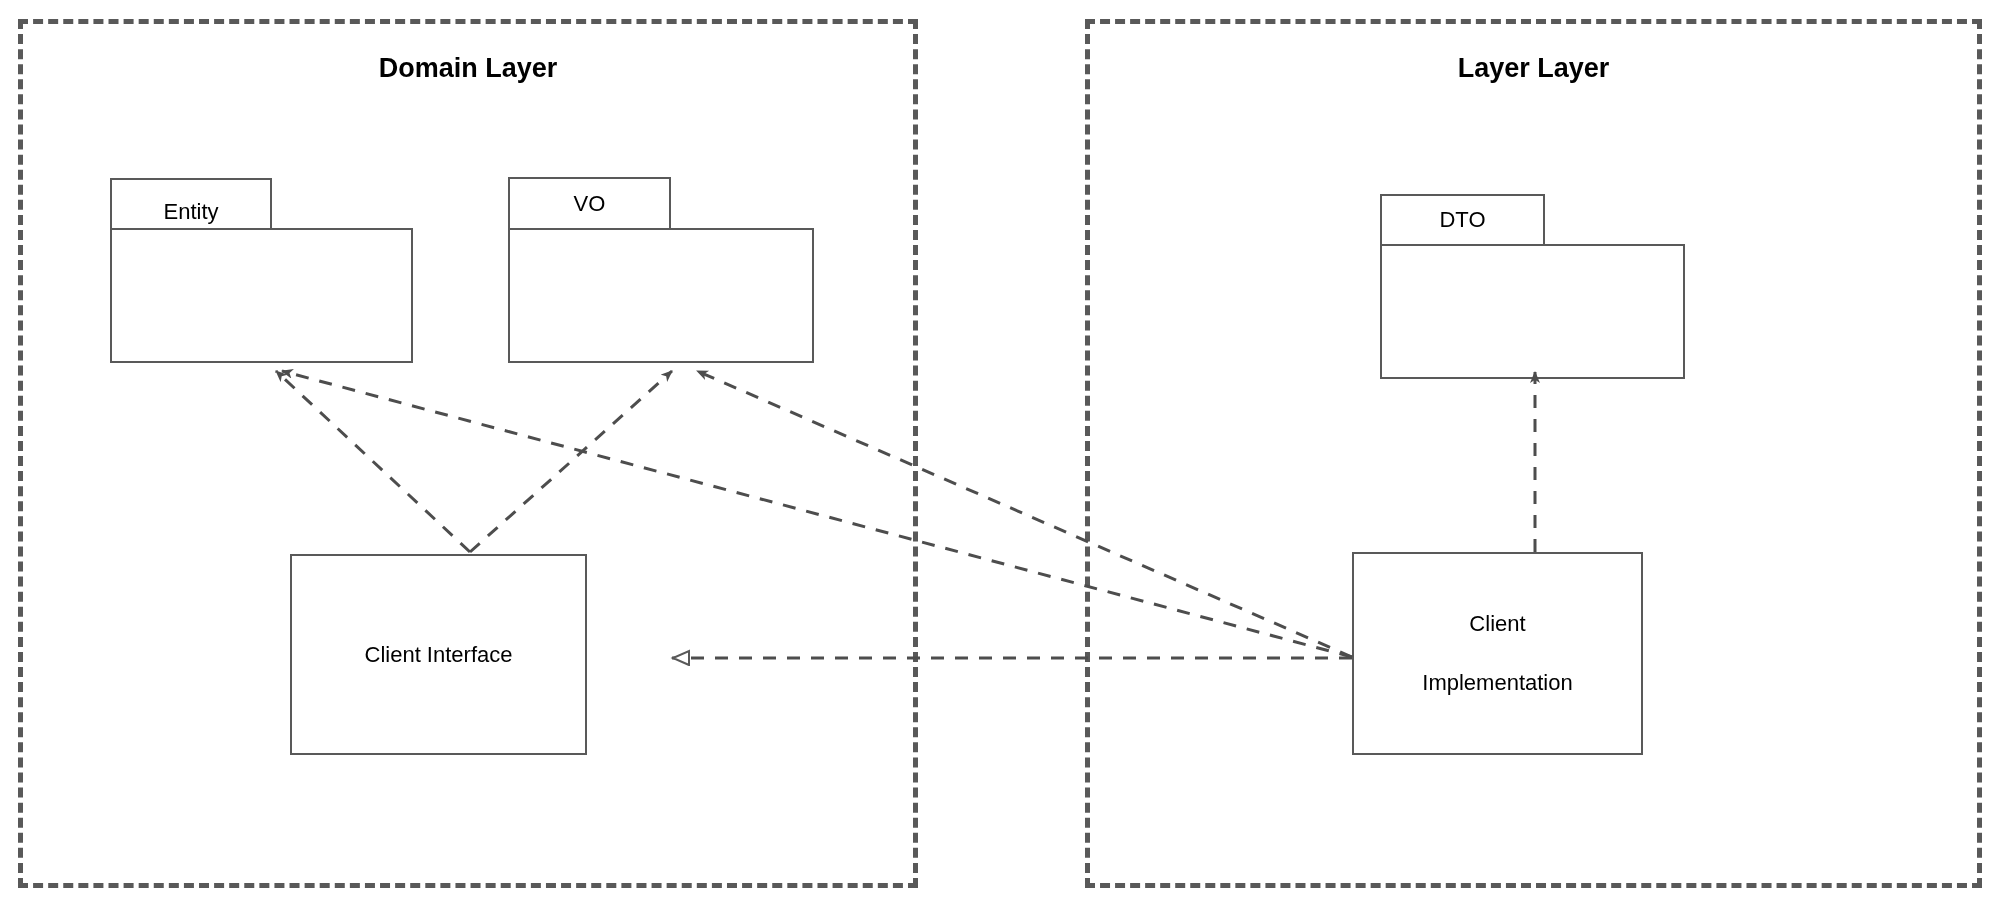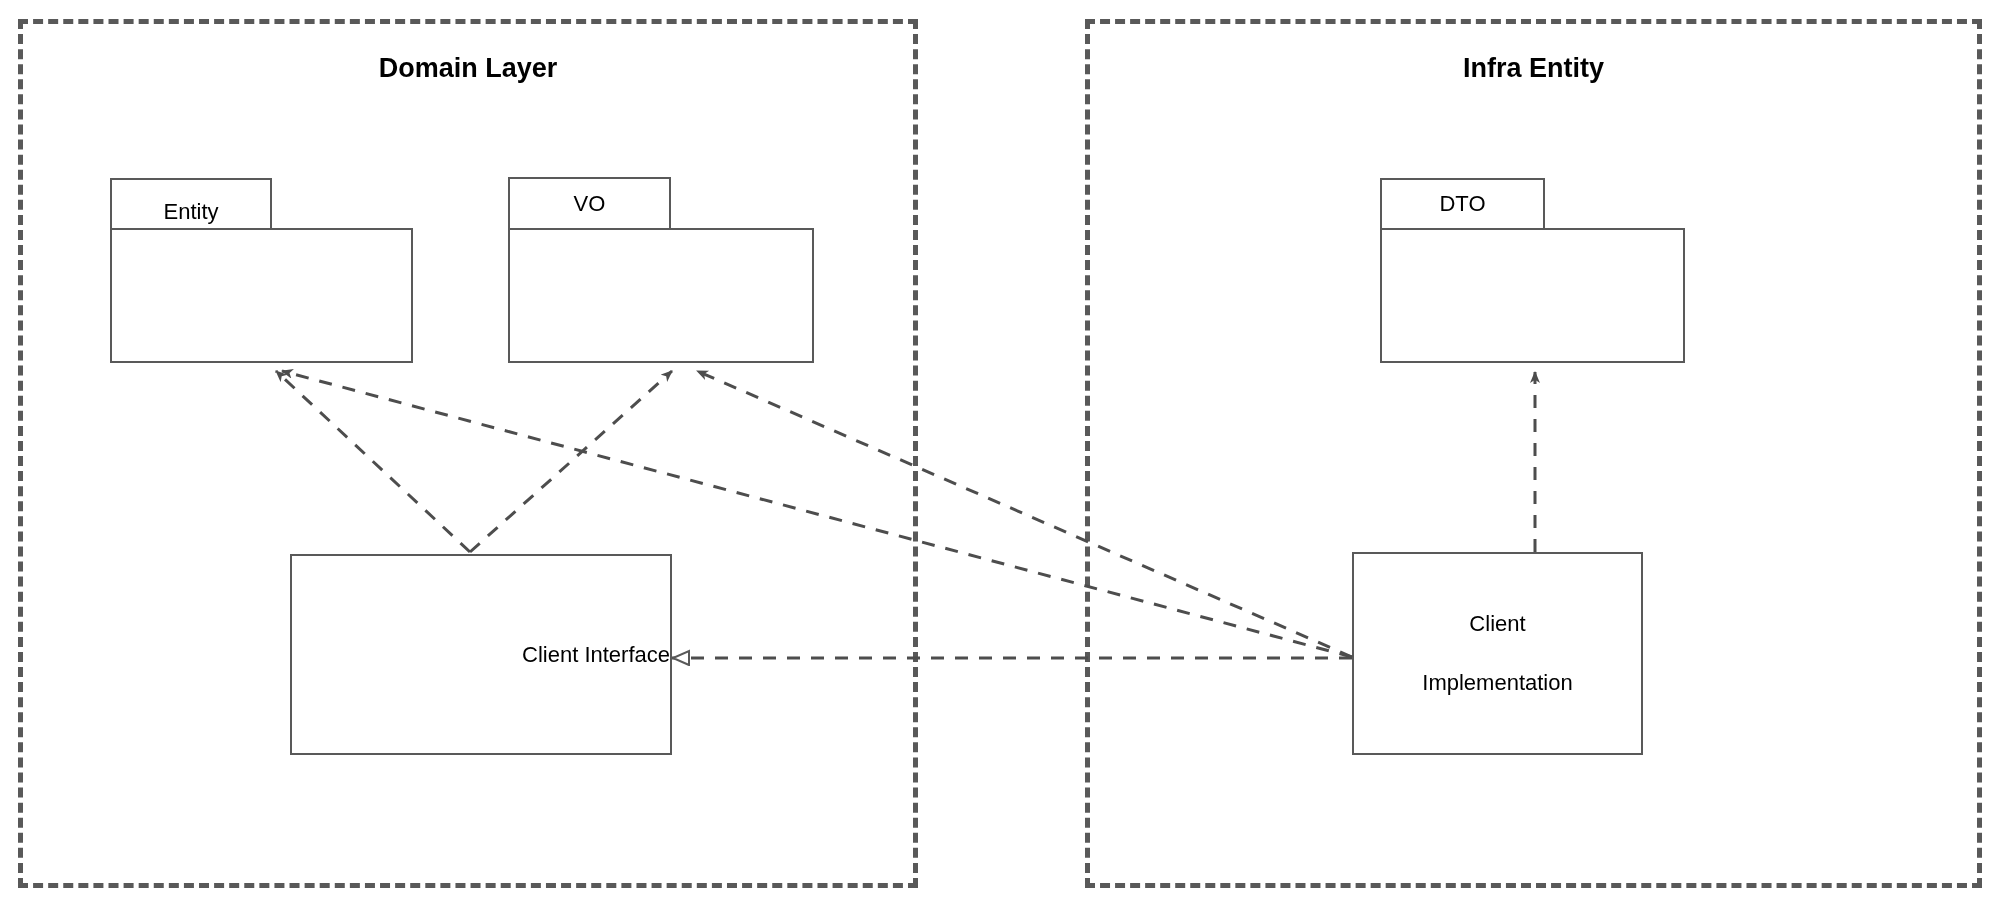--- a/index.html
+++ b/index.html
@@ -95,45 +95,45 @@
 </head>
 <body>
 
 <div id="canvas">
 
   <div class="layer" id="domain-layer" style="left:18px; top:19px; width:900px; height:869px;">
     <div class="layer-title">Domain Layer</div>
   </div>
 
   <div class="layer" id="infra-layer" style="left:1085px; top:19px; width:897px; height:869px;">
-    <div class="layer-title">Infra Entity</div>
+    <div class="layer-title">Layer Layer</div>
   </div>
 
   <div class="package" style="left:110px; top:178px; width:303px; height:185px;">
     <div class="package-tab" style="width:162px; height:66px;">
       <span>Entity</span>
     </div>
     <div class="package-body" style="top:50px; width:303px; height:135px;"></div>
   </div>
 
   <div class="package" style="left:508px; top:177px; width:306px; height:186px;">
     <div class="package-tab" style="width:163px; height:51px;">
       <span>VO</span>
     </div>
     <div class="package-body" style="top:51px; width:306px; height:135px;"></div>
   </div>
 
-  <div class="package" style="left:1380px; top:178px; width:305px; height:185px;">
+  <div class="package" style="left:1380px; top:194px; width:305px; height:185px;">
     <div class="package-tab" style="width:165px; height:50px;">
       <span>DTO</span>
     </div>
     <div class="package-body" style="top:50px; width:305px; height:135px;"></div>
   </div>
 
-  <div class="node-box" style="left:290px; top:554px; width:382px; height:201px;justify-content:flex-end;">
+  <div class="node-box" style="left:290px; top:554px; width:297px; height:201px;">
     <span>Client Interface</span>
   </div>
 
   <div class="node-box" style="left:1352px; top:552px; width:291px; height:203px;">
     <span>
       <span>Client</span><br>
       <span>Implementation</span>
     </span>
   </div>
 

